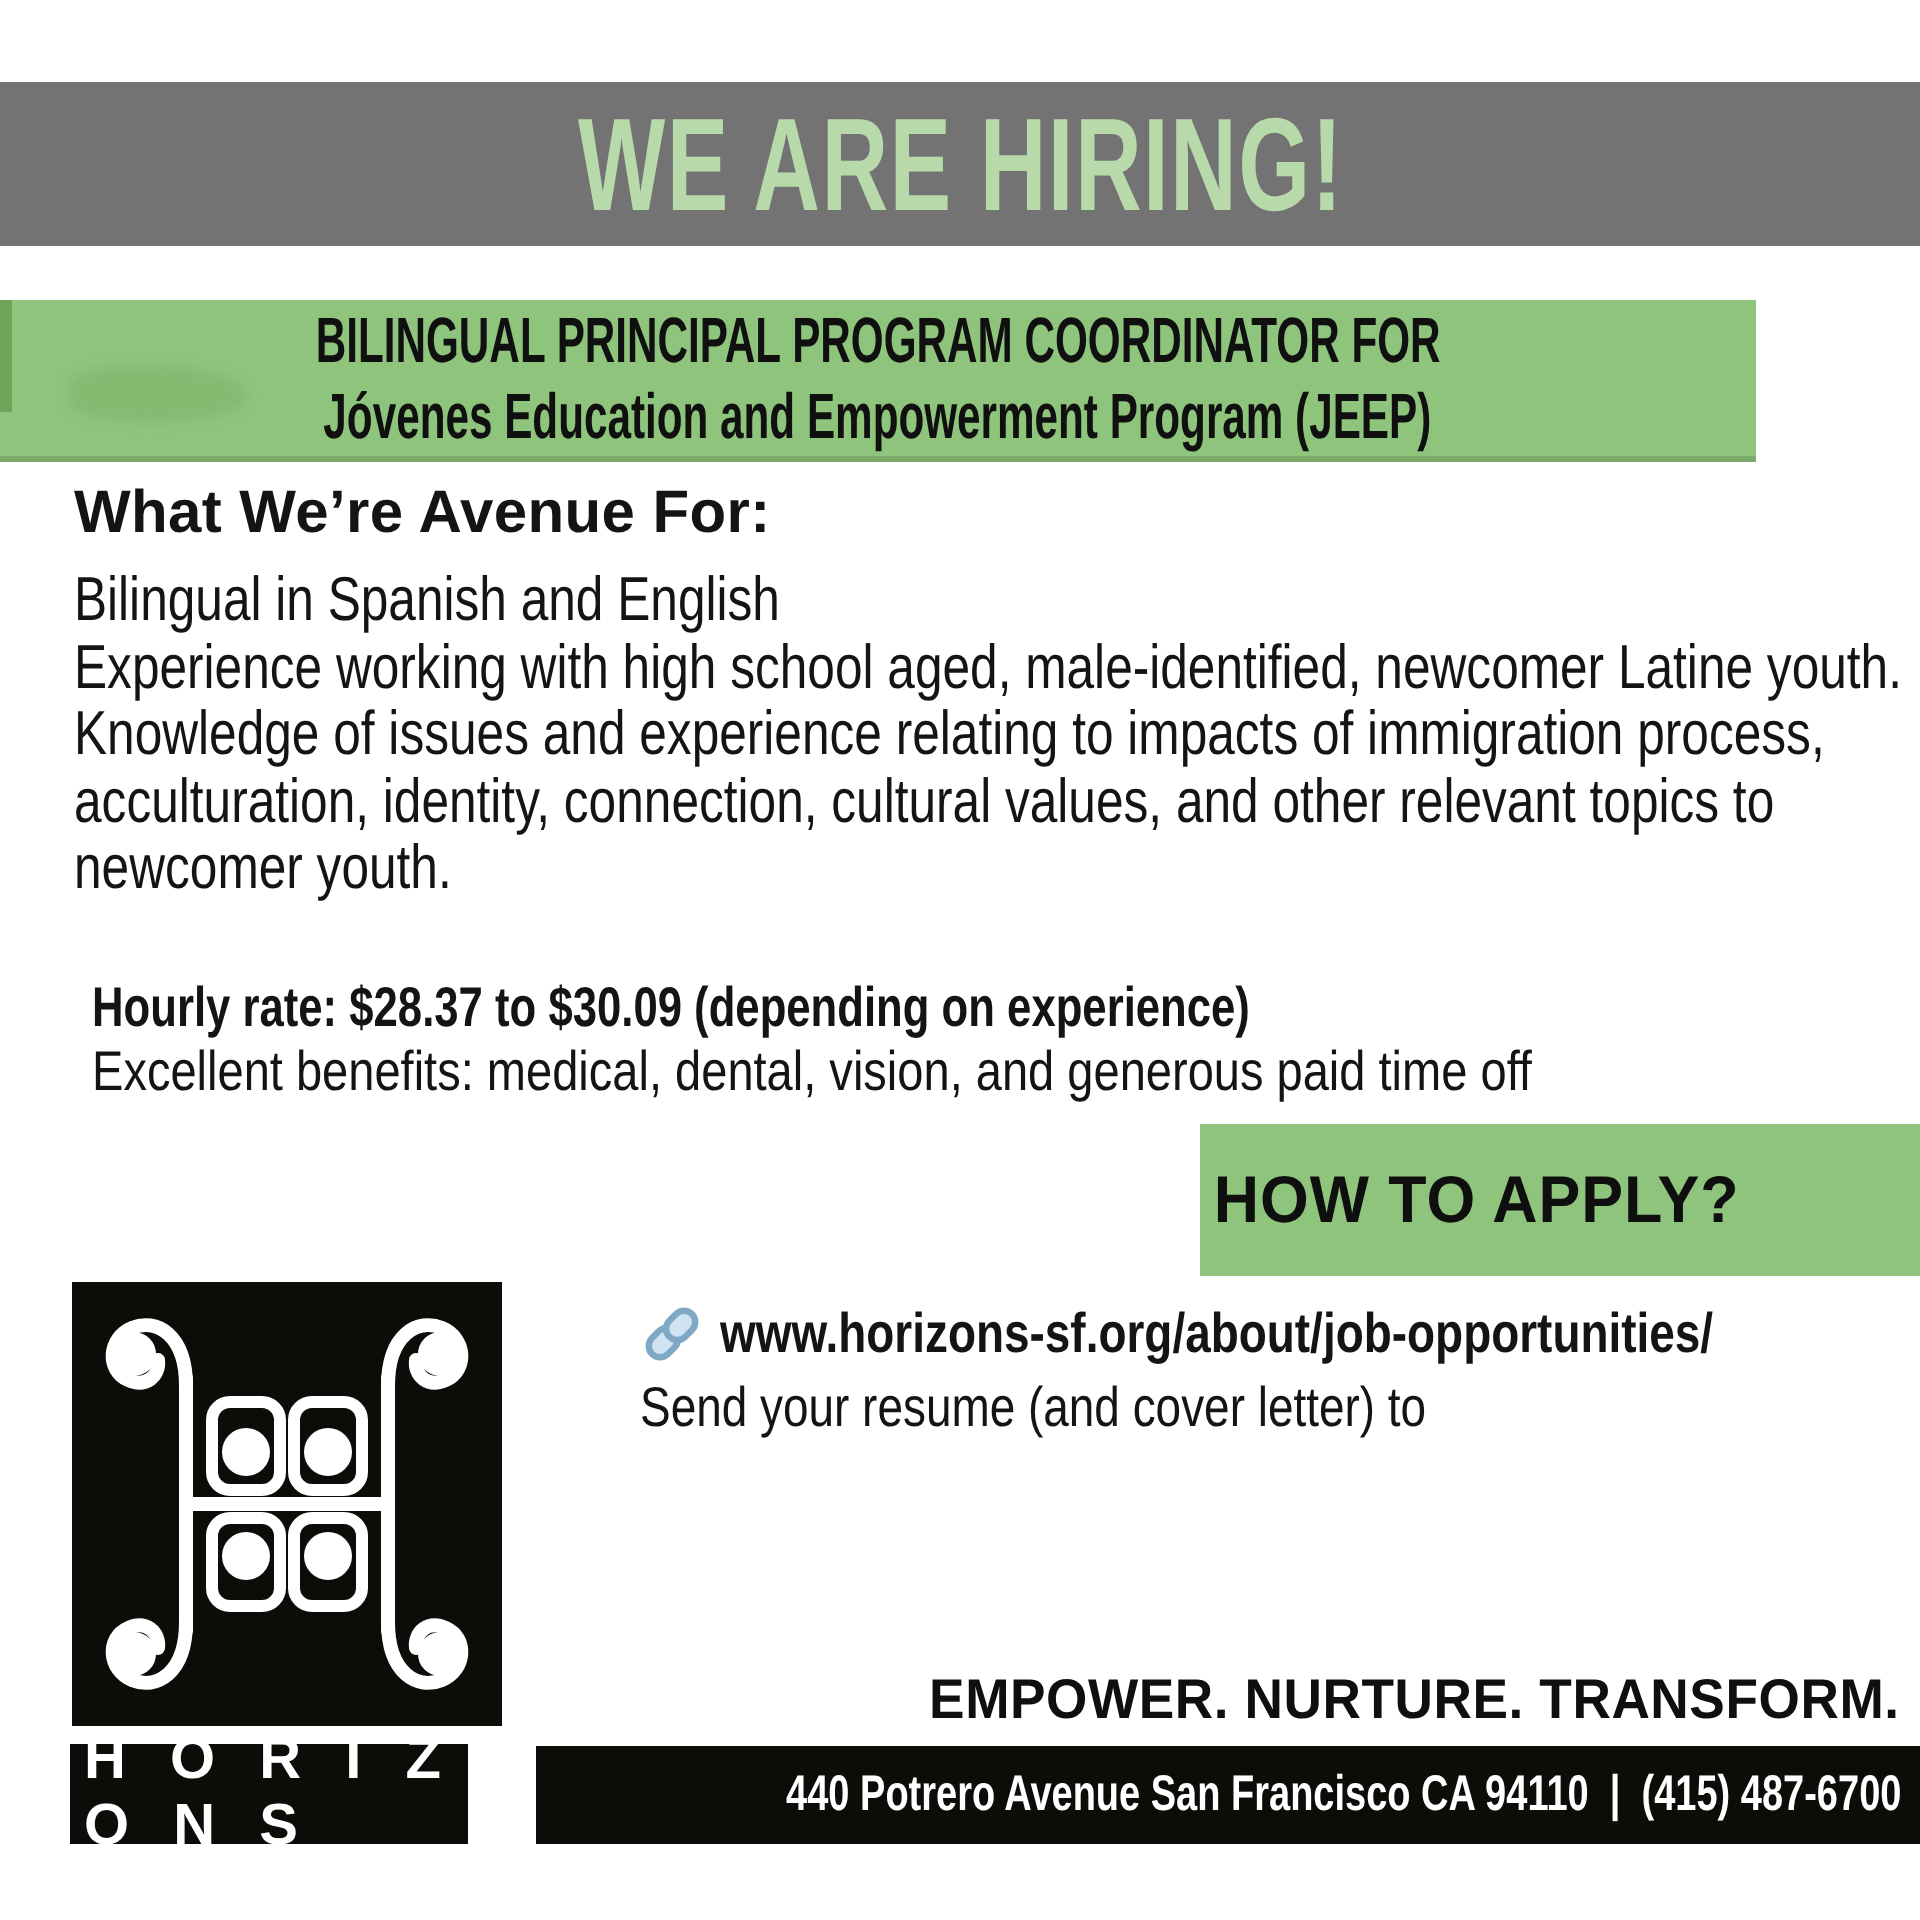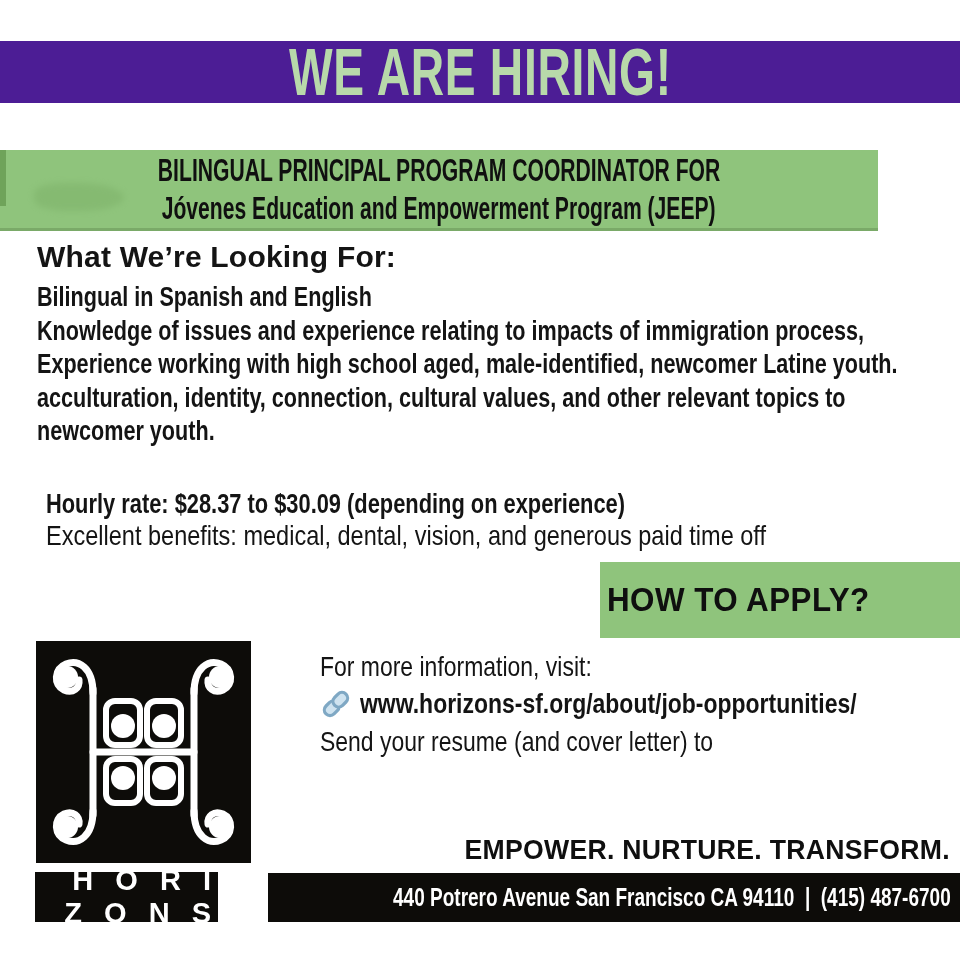--- a/index.html
+++ b/index.html
@@ -13,52 +13,52 @@
   .cx66{transform:scaleX(.66);}
   .cx70{transform:scaleX(.70);}
   .cx76{transform:scaleX(.76);}
   .cx78{transform:scaleX(.78);}
   .cx80{transform:scaleX(.80);}
   .cx82{transform:scaleX(.82);}
   .cx84{transform:scaleX(.84);}
   .cx95{transform:scaleX(.95);}
 
   
-  .hero-banner{position:absolute;left:0;top:41px;width:960px;height:62px;background:#4c1d95;
+  .hero-banner{position:absolute;left:0;top:41px;width:960px;height:82px;background:#737373;
     display:flex;align-items:center;justify-content:center;}
   .hero-text{font-size:66px;font-weight:bold;color:#b8d9aa;letter-spacing:1px;}
 
   
   .title-banner{position:absolute;left:0;top:150px;width:878px;height:78px;background:#8fc47c;
     display:flex;flex-direction:column;align-items:center;justify-content:center;gap:2px;
     border-bottom:3px solid rgba(60,90,45,.25);}
   .title-line{font-size:32px;font-weight:bold;color:#101010;line-height:36px;}
   .banner-edge{position:absolute;left:0;top:150px;width:6px;height:56px;background:#6fa35a;}
   .banner-watermark{position:absolute;left:34px;top:183px;width:90px;height:28px;background:#74a85f;
     opacity:.35;border-radius:40% 60% 55% 45%;filter:blur(3px);}
 
   
   .looking{position:absolute;left:37px;top:240px;width:900px;}
   .looking-heading{font-size:30px;font-weight:bold;margin:0 0 8px 0;letter-spacing:.2px;}
-  .body-line{height:33.6px;font-size:27px;font-weight:bold;}
+  .body-line{height:33.6px;font-size:31px;}
 
   
   .comp{position:absolute;left:46px;top:464px;width:900px;}
   .comp-rate{font-size:28px;font-weight:bold;height:32px;margin-top:24px;}
   .comp-benefits{font-size:28px;height:32px;}
 
   
   .apply-banner{position:absolute;left:600px;top:562px;width:360px;height:76px;background:#8fc47c;
     display:flex;align-items:center;}
   .apply-text{font-size:33px;font-weight:bold;color:#0f0f0f;letter-spacing:.5px;}
 
   
   .logo-box{position:absolute;left:36px;top:641px;width:215px;height:222px;}
-  .logo-bar{position:absolute;left:35px;top:872px;width:183px;height:50px;background:#0d0c09;
-    display:flex;align-items:center;justify-content:center;text-align:right;}
+  .logo-bar{position:absolute;left:35px;top:872px;width:199px;height:50px;background:#0d0c09;
+    display:flex;align-items:center;justify-content:center;}
   .logo-word{color:#ffffff;font-size:29px;font-weight:bold;letter-spacing:7px;padding-left:7px;}
 
   
   .contact{position:absolute;left:320px;top:648px;width:620px;}
   .contact-line{height:37.5px;font-size:28px;display:flex;align-items:center;}
   .contact-bold{font-weight:bold;}
   .link-icon{width:32px;height:32px;margin-right:8px;flex:0 0 auto;}
   a.plainlink{color:inherit;text-decoration:none;}
 
   
@@ -78,24 +78,24 @@
   </div>
 
   <div class="title-banner">
     <span class="title-line cond co-center cx66">BILINGUAL PRINCIPAL PROGRAM COORDINATOR FOR</span>
     <span class="title-line cond co-center cx66">Jóvenes Education and Empowerment Program (JEEP)</span>
   </div>
   <div class="banner-edge"></div>
   <div class="banner-watermark"></div>
 
   <div class="looking">
-    <h2 class="looking-heading">What We’re Looking For:</h2>
+    <h2 class="looking-heading">What We’re Avenue For:</h2>
     <div class="body-line"><span class="cond cx80">Bilingual in Spanish and English</span></div>
+    <div class="body-line"><span class="cond cx80">Experience working with high school aged, male-identified, newcomer Latine youth.</span></div>
     <div class="body-line"><span class="cond cx80">Knowledge of issues and experience relating to impacts of immigration process,</span></div>
-    <div class="body-line"><span class="cond cx80">Experience working with high school aged, male-identified, newcomer Latine youth.</span></div>
     <div class="body-line"><span class="cond cx80">acculturation, identity, connection, cultural values, and other relevant topics to</span></div>
     <div class="body-line"><span class="cond cx80">newcomer youth.</span></div>
   </div>
 
   <div class="comp">
     <div class="comp-rate"><span class="cond cx78">Hourly rate: $28.37 to $30.09 (depending on experience)</span></div>
     <div class="comp-benefits"><span class="cond cx84">Excellent benefits: medical, dental, vision, and generous paid time off</span></div>
   </div>
 
   <div class="apply-banner">
@@ -131,23 +131,20 @@
         <circle cx="128" cy="137" r="12"></circle>
       </g>
     </svg>
   </div>
   <div class="logo-bar">
     <span class="logo-word">H O R I Z O N S</span>
   </div>
 
   <div class="contact">
     <div class="contact-line">
-      <span class="cond cx82">For more information, visit:</span>
-    </div>
-    <div class="contact-line">
       <svg class="link-icon" viewBox="0 0 34 34" xmlns="http://www.w3.org/2000/svg">
         <g transform="rotate(-45 17 17)">
           <rect x="2" y="11" width="17" height="12" rx="6" fill="#cfe3f0" stroke="#7fa8c4" stroke-width="3.4"></rect>
           <rect x="15" y="11" width="17" height="12" rx="6" fill="#cfe3f0" stroke="#7fa8c4" stroke-width="3.4"></rect>
         </g>
       </svg>
       <a class="plainlink" href="#">
         <span class="cond cx82 contact-bold">www.horizons-sf.org/about/job-opportunities/</span>
       </a>
     </div>

